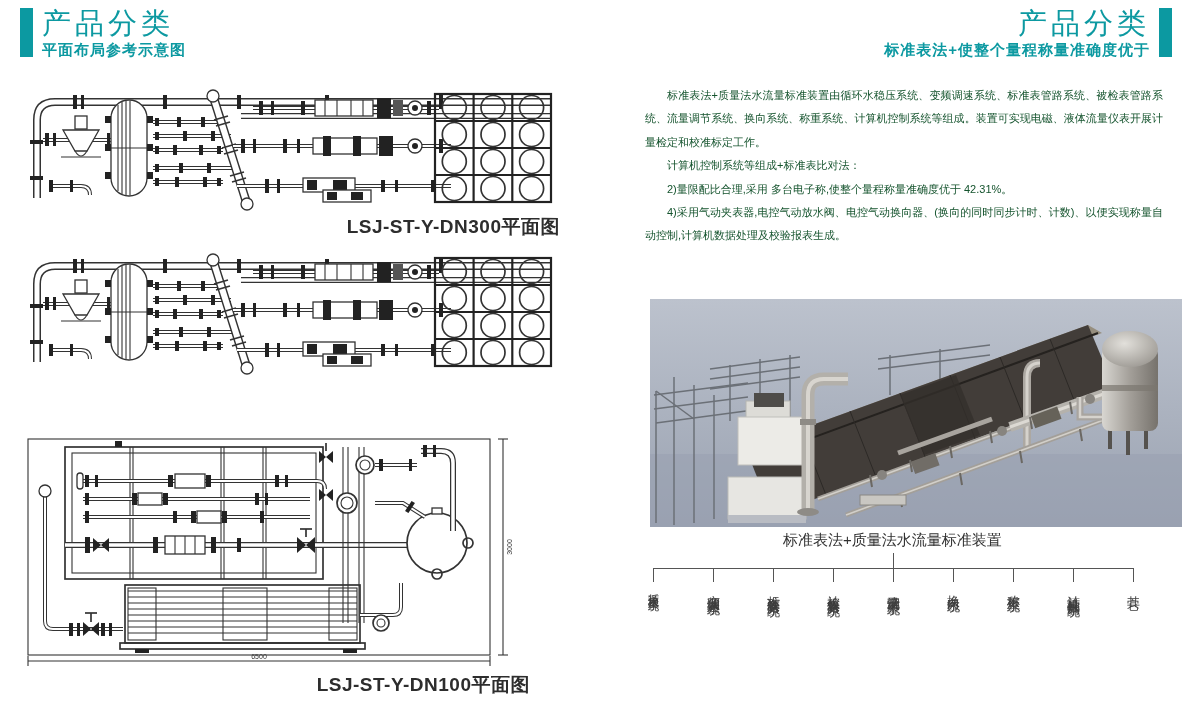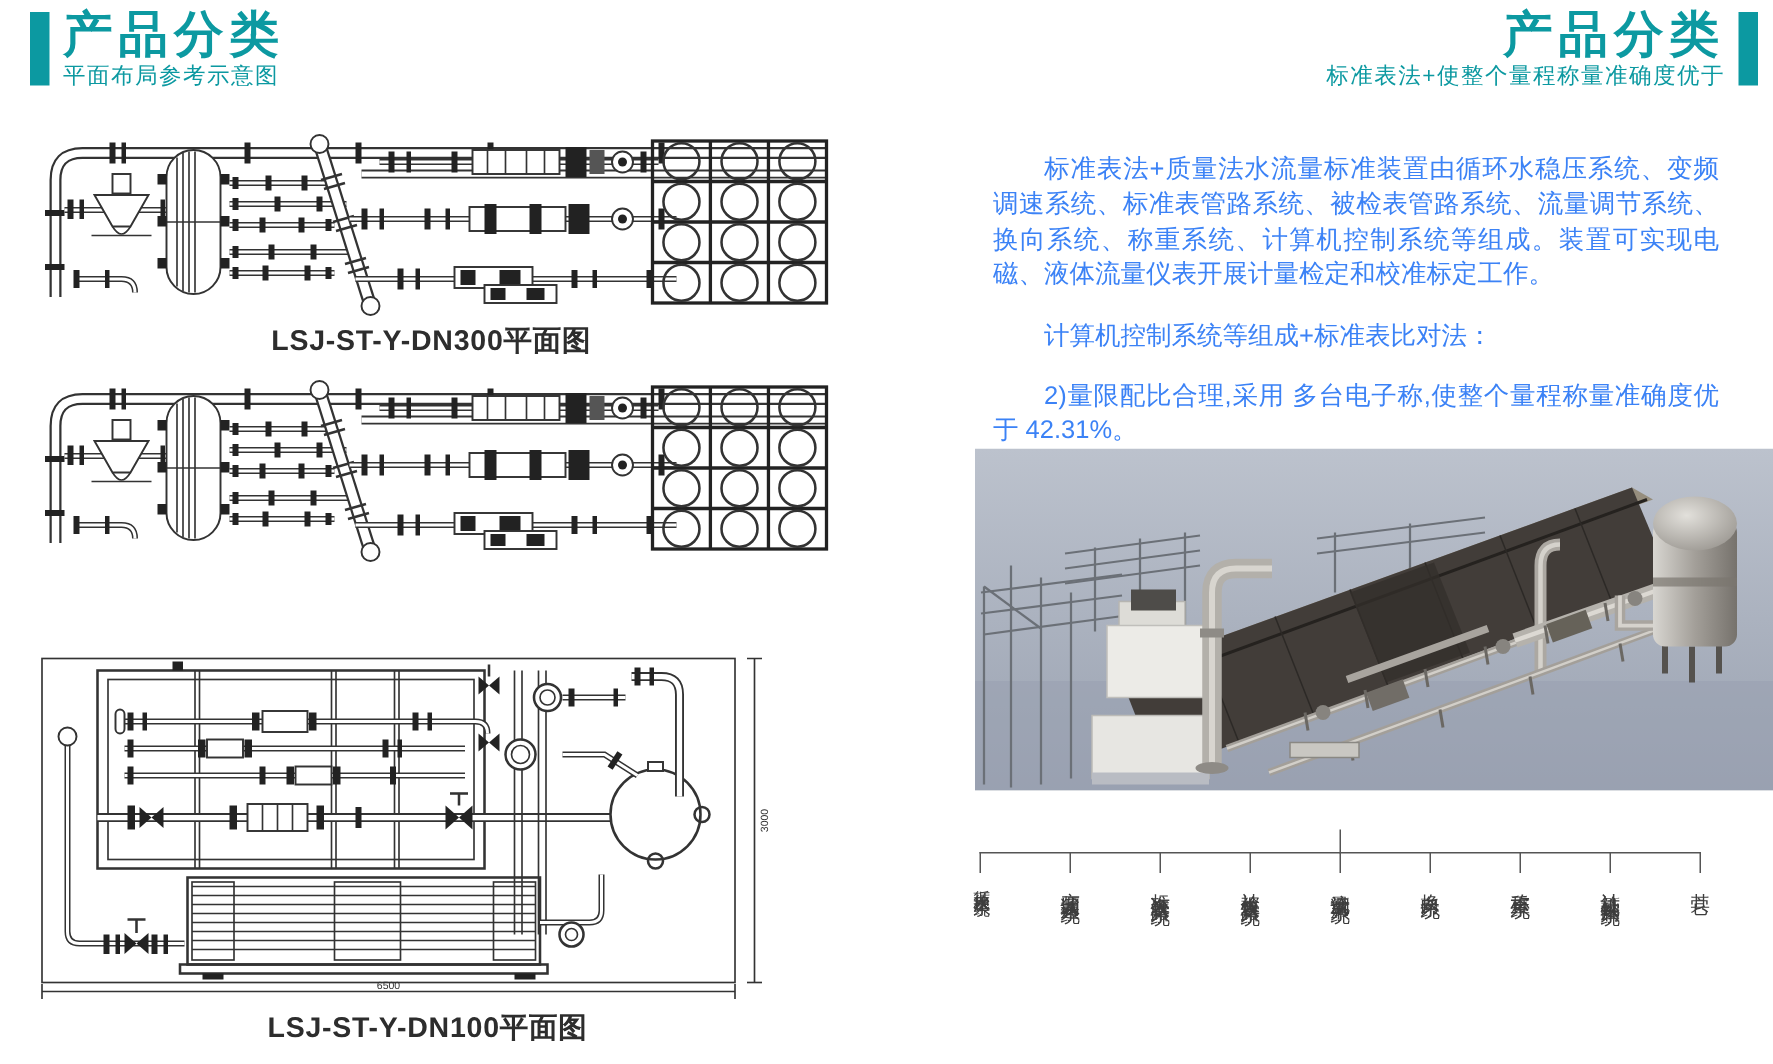--- a/index.html
+++ b/index.html
@@ -5,31 +5,31 @@
   html,body{margin:0;padding:0;background:#fff;}
   .page{position:relative;width:1182px;height:709px;background:#ffffff;overflow:hidden;
         font-family:"Liberation Sans","DejaVu Sans",sans-serif;}
 
   
   .hdr{position:absolute;top:8px;display:flex;align-items:flex-start;}
   .hdr-left{left:20px;}
   .hdr-right{right:10px;flex-direction:row-reverse;text-align:right;}
   .accent-bar{width:13px;height:49px;background:#0c99a1;}
   .hdr-text{margin:0 9px;}
-  .hdr-title{font-size:33px;font-weight:bold;color:#0c99a1;letter-spacing:4px;line-height:30px;}
-  .hdr-sub{font-size:15px;font-weight:normal;color:#0c99a1;letter-spacing:1px;margin-top:3px;}
+  .hdr-title{font-size:29px;font-weight:normal;color:#0c99a1;letter-spacing:4px;line-height:30px;}
+  .hdr-sub{font-size:15px;font-weight:bold;color:#0c99a1;letter-spacing:1px;margin-top:3px;}
 
   
   .plan{position:absolute;}
-  .plan-caption{position:absolute;text-align:center;font-size:19px;font-weight:700;
+  .plan-caption{position:absolute;text-align:right;font-size:19px;font-weight:700;
                 color:#2d2d2d;letter-spacing:.5px;}
 
   
   .desc{position:absolute;left:645px;top:84px;width:518px;}
-  .desc p{margin:17px;text-indent:2em;text-align:justify;font-size:17px;line-height:23.4px;color:#3b82f6;}
+  .desc p{margin:0;text-indent:2em;text-align:justify;font-size:11px;line-height:23.4px;color:#14532d;}
 
   
   .photo{position:absolute;left:650px;top:299px;width:532px;height:228px;}
   .photo-caption{position:absolute;left:645px;top:531px;width:495px;text-align:center;
                  font-size:15px;color:#303030;}
 
   
   .tree{position:absolute;left:623px;top:552px;width:540px;height:156px;}
   .tree-stem{position:absolute;left:270px;top:1px;width:1px;height:16px;background:#555;}
   .tree-hline{position:absolute;left:30px;right:29px;top:16px;height:1px;background:#555;}
@@ -549,20 +549,21 @@
       <rect x="458" y="128" width="4" height="22" fill="#55524e"></rect>
       <rect x="476" y="132" width="4" height="24" fill="#55524e"></rect>
       <rect x="494" y="128" width="4" height="22" fill="#55524e"></rect>
       <rect x="452" y="48" width="56" height="84" rx="8" fill="url(#psilver)"></rect>
       <ellipse cx="480" cy="50" rx="28" ry="18" fill="url(#pdome)"></ellipse>
       <rect x="452" y="86" width="56" height="6" fill="#7a766f" opacity="0.7"></rect>
       <path d="M452,118 H430 V98" stroke="#a9a59f" stroke-width="7" fill="none"></path>
       <path d="M452,118 H430 V98" stroke="#d6d3cd" stroke-width="2.5" fill="none"></path>
     </g>
   </svg>
+  <div class="photo-caption">标准表法+质量法水流量标准装置</div>
 
   <div class="tree">
     <div class="tree-stem"></div>
     <div class="tree-hline"></div>
     <div class="tree-items">
         <div class="tree-item small">
           <div class="tick"></div>
           <div class="vlabel">循环水稳压系统</div>
         </div>
         <div class="tree-item">

